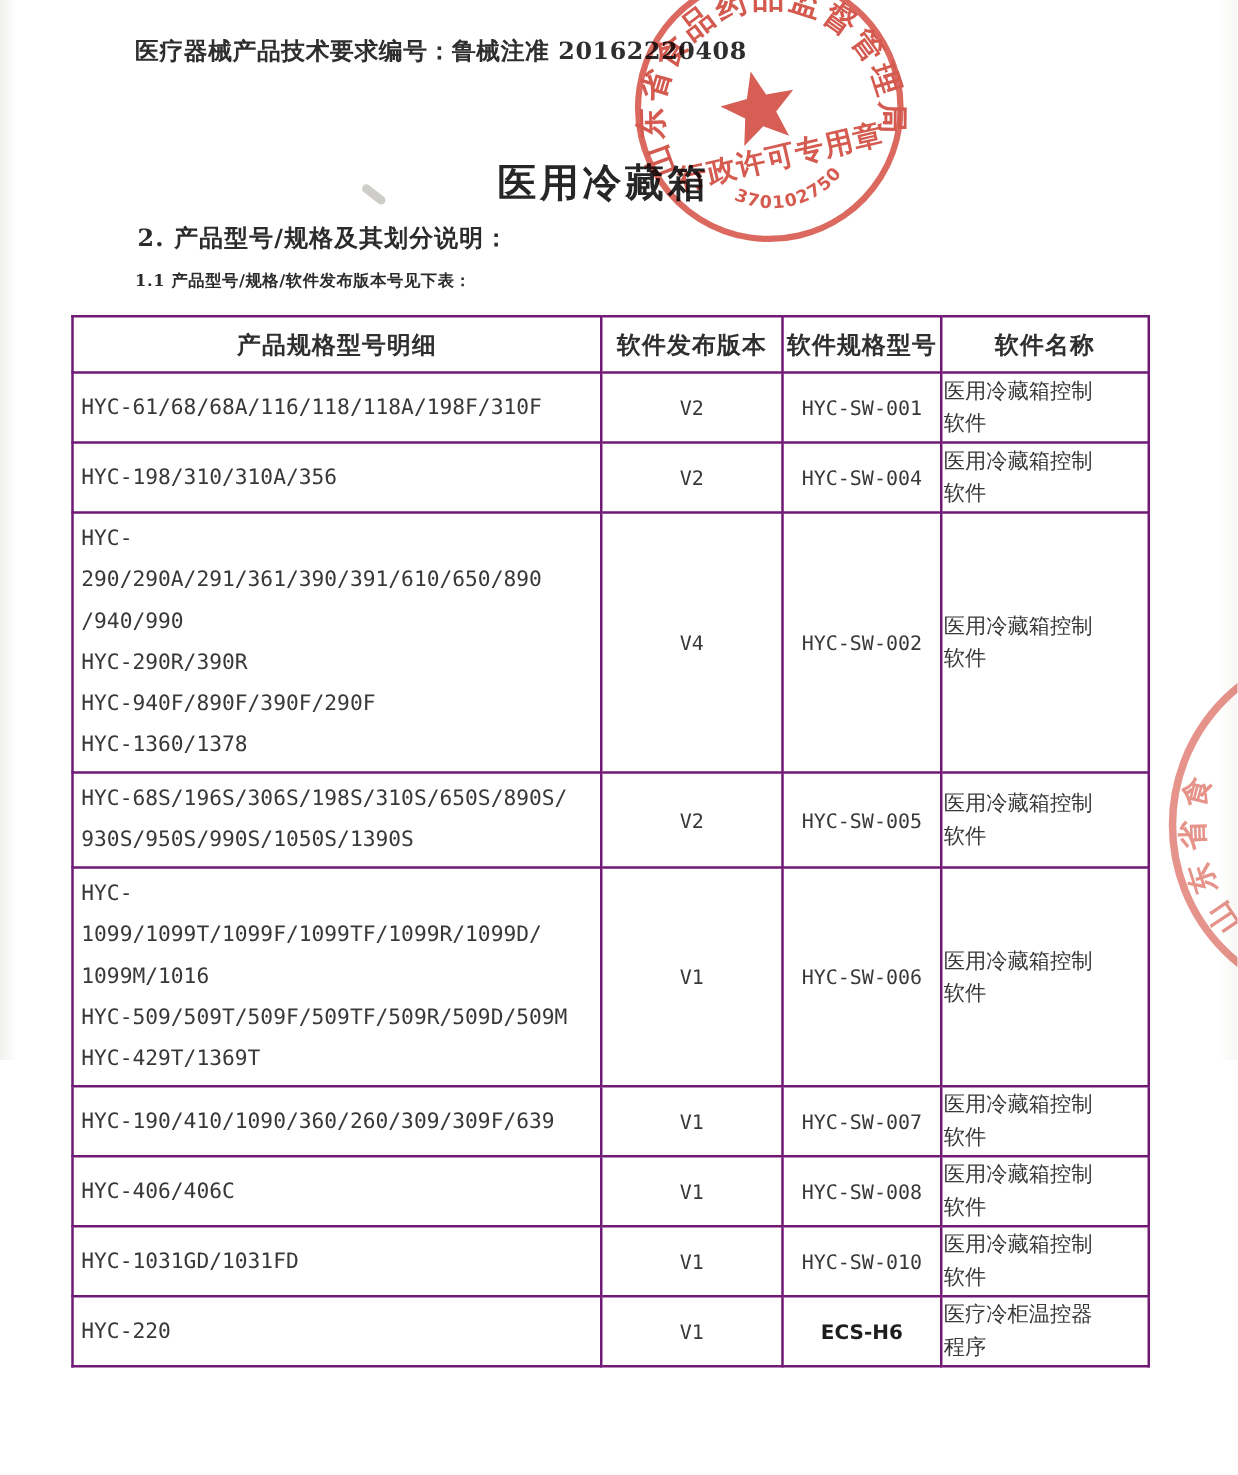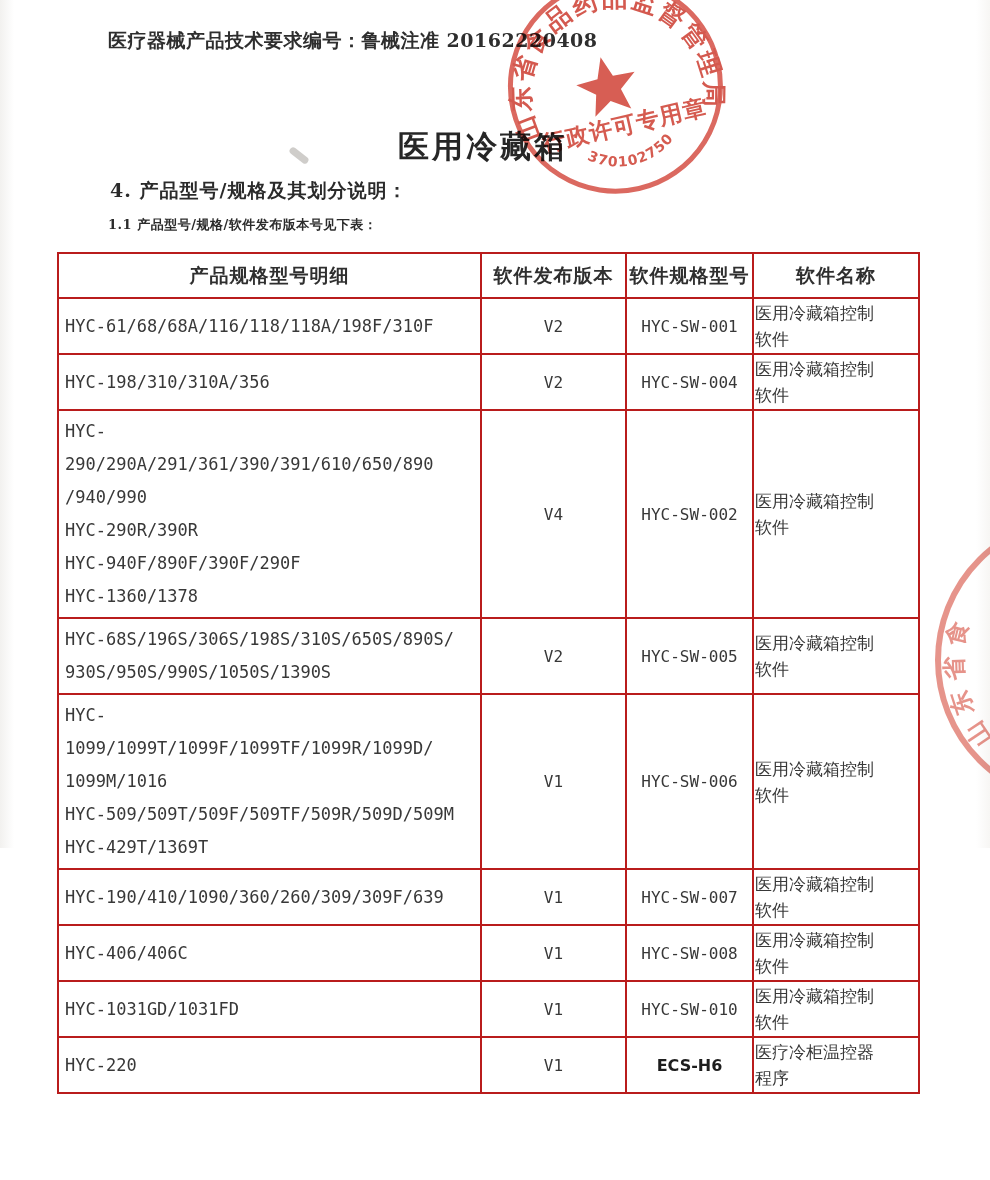--- a/index.html
+++ b/index.html
@@ -46,21 +46,21 @@
 
   
   table.spec {
     position: absolute; left: 57px; top: 252px;
     width: 861px;
     border-collapse: collapse;
     table-layout: fixed;
     background: #fff;
   }
   table.spec td, table.spec th {
-    border: 2px solid #b91c1c;
+    border: 2px solid #701a75;
     vertical-align: middle;
     color: #383838;
     overflow: hidden;
   }
   table.spec th {
     font-size: 19px; font-weight: 600; letter-spacing: 1px;
     text-align: center; color: #2f2f2f;
   }
   td.models {
     text-align: left; padding: 4px 6px;
@@ -104,21 +104,21 @@
 <body>
 
 <div id="page">
 
   <div class="doc-number">医疗器械产品技术要求编号：鲁械注准 20162220408</div>
 
   <div class="smudge"></div>
 
   <div class="title">医用冷藏箱</div>
 
-  <div class="section-1">4. 产品型号/规格及其划分说明：</div>
+  <div class="section-1">2. 产品型号/规格及其划分说明：</div>
   <div class="section-1-1">1.1 产品型号/规格/软件发布版本号见下表：</div>
 
   <table class="spec">
     <colgroup>
       <col style="width:423px">
         <col style="width:145px">
         <col style="width:127px">
         <col style="width:166px">
     </colgroup>
     <tbody>

